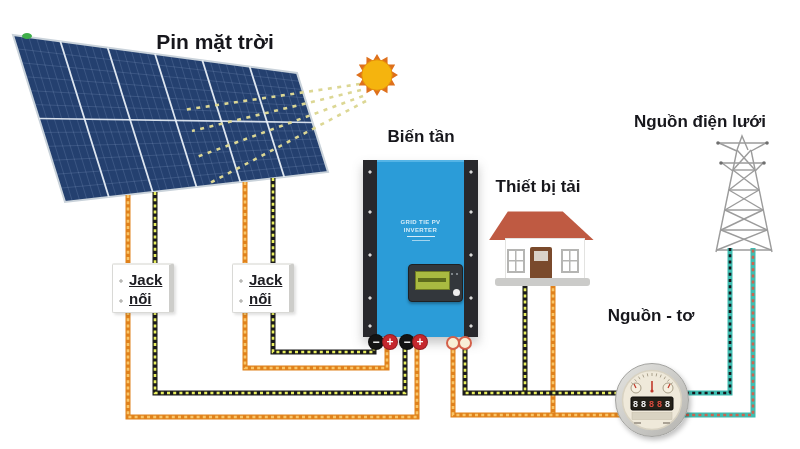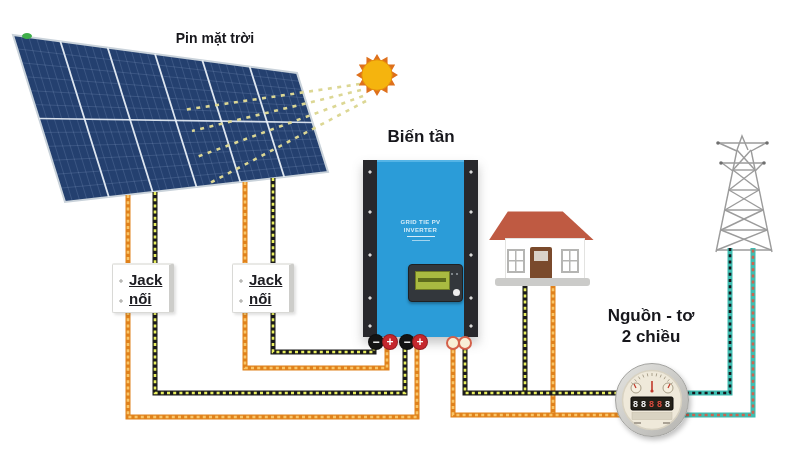--- a/index.html
+++ b/index.html
@@ -2,21 +2,21 @@
 <html><head>
 <meta charset="utf-8">
 <style>
   html,body{margin:0;padding:0;background:#ffffff;}
   body{width:800px;height:449px;position:relative;overflow:hidden;
        font-family:"Liberation Sans", sans-serif;}
   .stage{position:absolute;inset:0;width:800px;height:449px;}
   svg.scene{position:absolute;left:0;top:0;z-index:0;}
   .comp{position:absolute;z-index:2;text-decoration:underline;}
   .lbl{position:absolute;z-index:3;font-weight:bold;color:#17171c;text-align:center;}
-  .lbl-lg{font-size:14px;}
+  .lbl-lg{font-size:21px;}
   .lbl-md{font-size:17px;line-height:21px;}
 
   
   .jack{width:62px;height:50px;background:linear-gradient(180deg,#fdfdfd,#ededeb);
         border:1px solid #d9d9d6;border-right:5px solid #cdcdca;border-top:2px solid #e9e9e6;
         border-radius:2px;box-shadow:2px 2px 3px rgba(0,0,0,.12);
         font-size:15px;font-weight:bold;color:#1d1d22;line-height:19px;
         display:flex;flex-direction:column;justify-content:center;padding-left:16px;box-sizing:border-box;
         background-image:radial-gradient(circle 2px at 8px 16px,#b9b9b6 0 1.4px,transparent 2px),
                          radial-gradient(circle 2px at 8px 36px,#b9b9b6 0 1.4px,transparent 2px);}
@@ -190,23 +190,24 @@
       <path d="M465,344 L465,393 L655,393" fill="none" stroke="#1b1b1b" stroke-width="5"></path>
       <path d="M465,344 L465,393 L655,393" fill="none" stroke="#e9ef5f" stroke-width="2.6" stroke-dasharray="3 3.2"></path>
       <path d="M655,393 L730,393 L730,248" fill="none" stroke="#3fbdb1" stroke-width="5"></path>
       <path d="M655,393 L730,393 L730,248" fill="none" stroke="#17171c" stroke-width="2.6" stroke-dasharray="3 3.2"></path>
       <path d="M655,415 L753,415 L753,248" fill="none" stroke="#3fbdb1" stroke-width="5"></path>
       <path d="M655,415 L753,415 L753,248" fill="none" stroke="#cd6350" stroke-width="2.6" stroke-dasharray="3 3.2"></path>
     </svg>
 
   <div class="lbl lbl-lg" style="left:120px;top:30px;width:190px;">Pin mặt trời</div>
   <div class="lbl lbl-md" style="left:366px;top:126px;width:110px;">Biến tần</div>
+  <div class="lbl lbl-md" style="left:482px;top:176px;width:112px;">Thiết bị tải</div>
+  <div class="lbl lbl-md" style="left:618px;top:111px;width:164px;">Nguồn điện lưới</div>
   <div class="lbl lbl-md" style="left:592px;top:305px;width:118px;">
     <div>Nguồn - tơ</div>
-    <div>2 chiều</div>
   </div>
 
   <div class="comp jack" style="left:112px;top:263px;">
     <div>Jack</div>
     <div>nối</div>
   </div>
   <div class="comp jack" style="left:232px;top:263px;">
     <div>Jack</div>
     <div>nối</div>
   </div>

